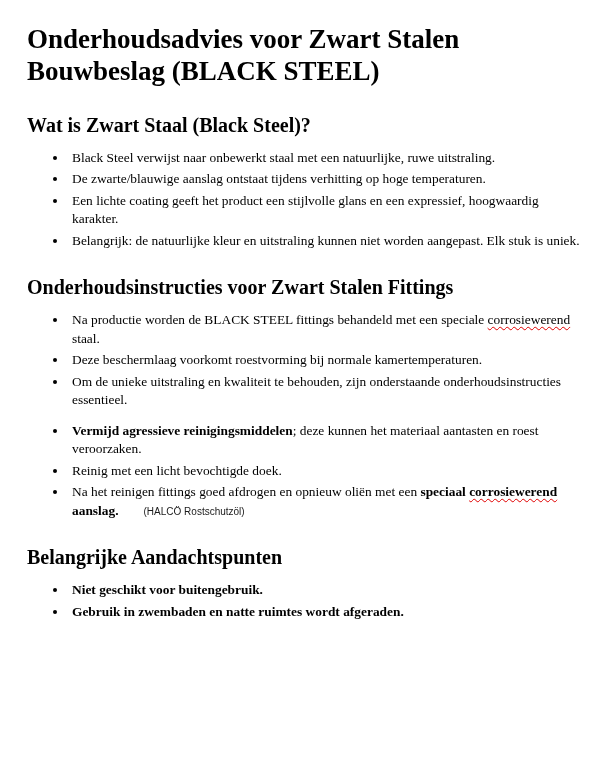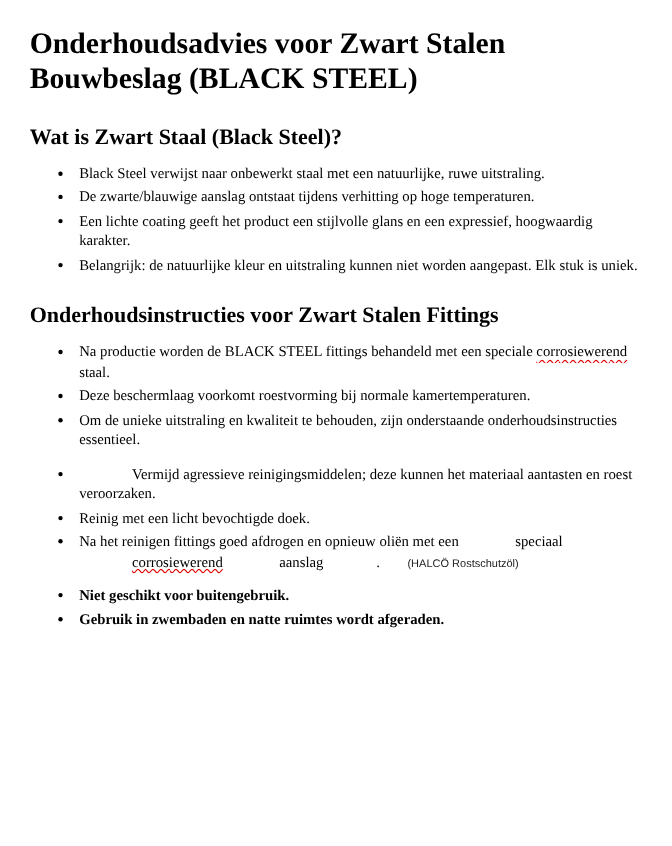--- a/index.html
+++ b/index.html
@@ -36,21 +36,21 @@
   ul.bullets {
     margin: 12px 0 12px 0;
     padding-left: 41px;
     font-size: 13.4px;
     line-height: 1.38;
   }
   ul.bullets li {
     margin-bottom: 3px;
     padding-left: 4px;
   }
-  .b { font-weight: normal; margin-left: 48px; }
+  .b { font-weight: bold; }
   .bold-li { font-weight: bold; }
   .misspelled {
     text-decoration-line: underline;
     text-decoration-style: wavy;
     text-decoration-color: #e00000;
     text-decoration-thickness: 1px;
     text-underline-offset: 2px;
   }
   .note {
     font-family: "Liberation Sans", "DejaVu Sans", sans-serif;
@@ -101,20 +101,21 @@
     </li>
     <li>
       <span>Reinig met een licht bevochtigde doek.</span>
     </li>
     <li>
       <span>Na het reinigen fittings goed afdrogen en opnieuw oliën met een </span><span class="b">speciaal </span><span class="b misspelled">corrosiewerend</span><span class="b"> aanslag</span><span class="b">.</span><span class="note">(HALCÖ Rostschutzöl)</span>
     </li>
   </ul>
 
 
+  <h2 class="sec-heading">Belangrijke Aandachtspunten</h2>
   <ul class="bullets">
     <li class="bold-li">
       <span>Niet geschikt voor buitengebruik.</span>
     </li>
     <li class="bold-li">
       <span>Gebruik in zwembaden en natte ruimtes wordt afgeraden.</span>
     </li>
 
   </ul>
 

